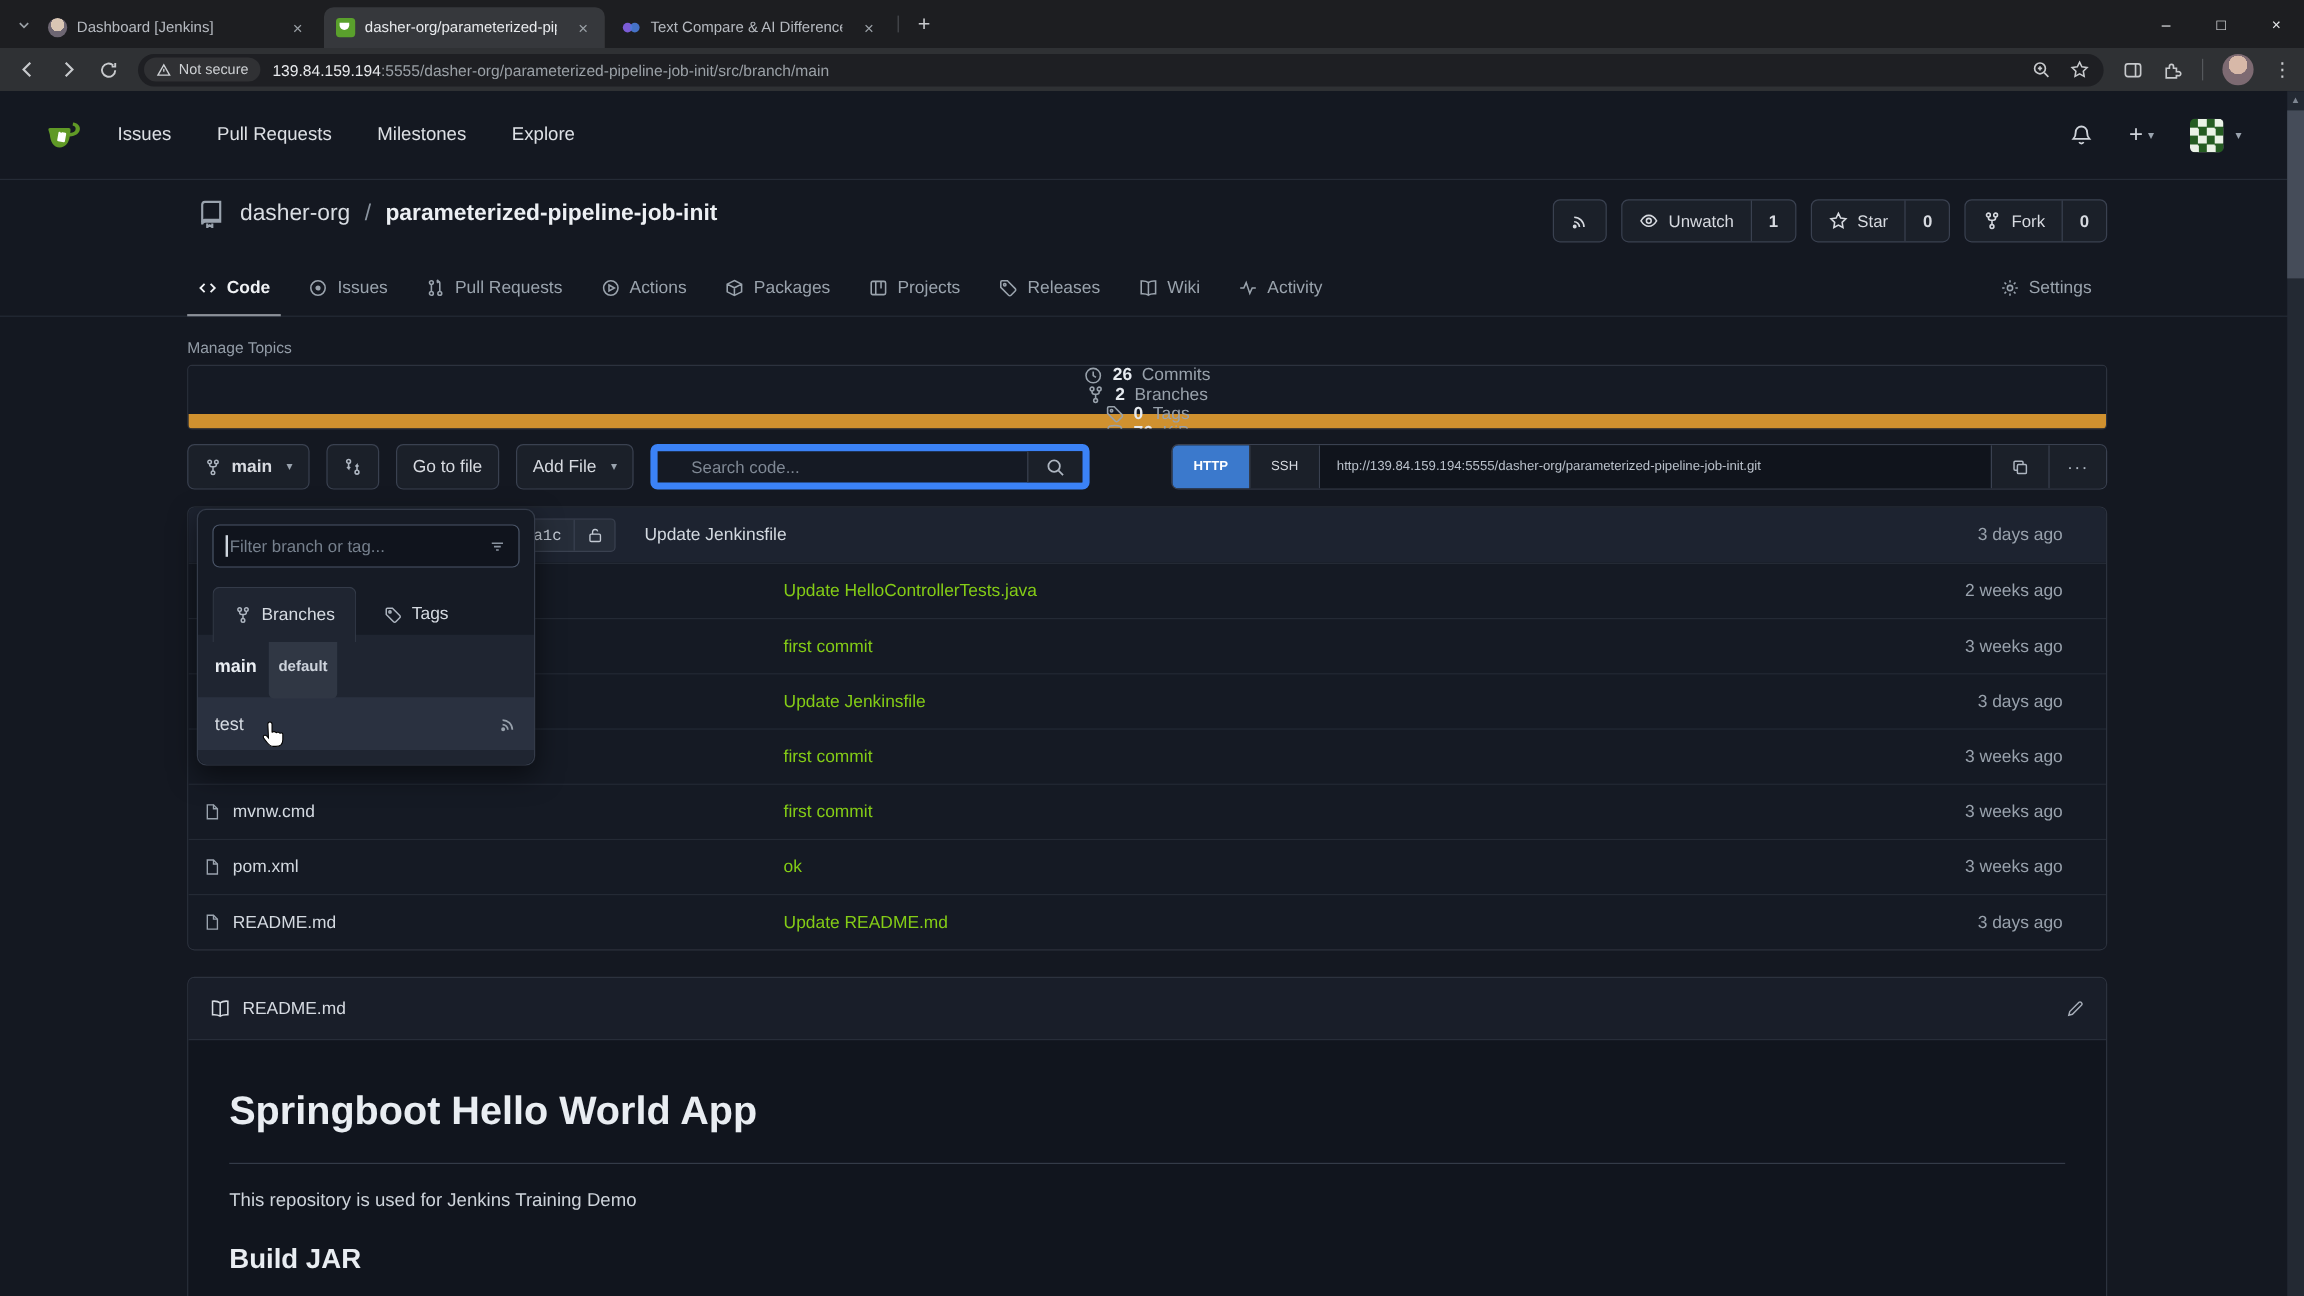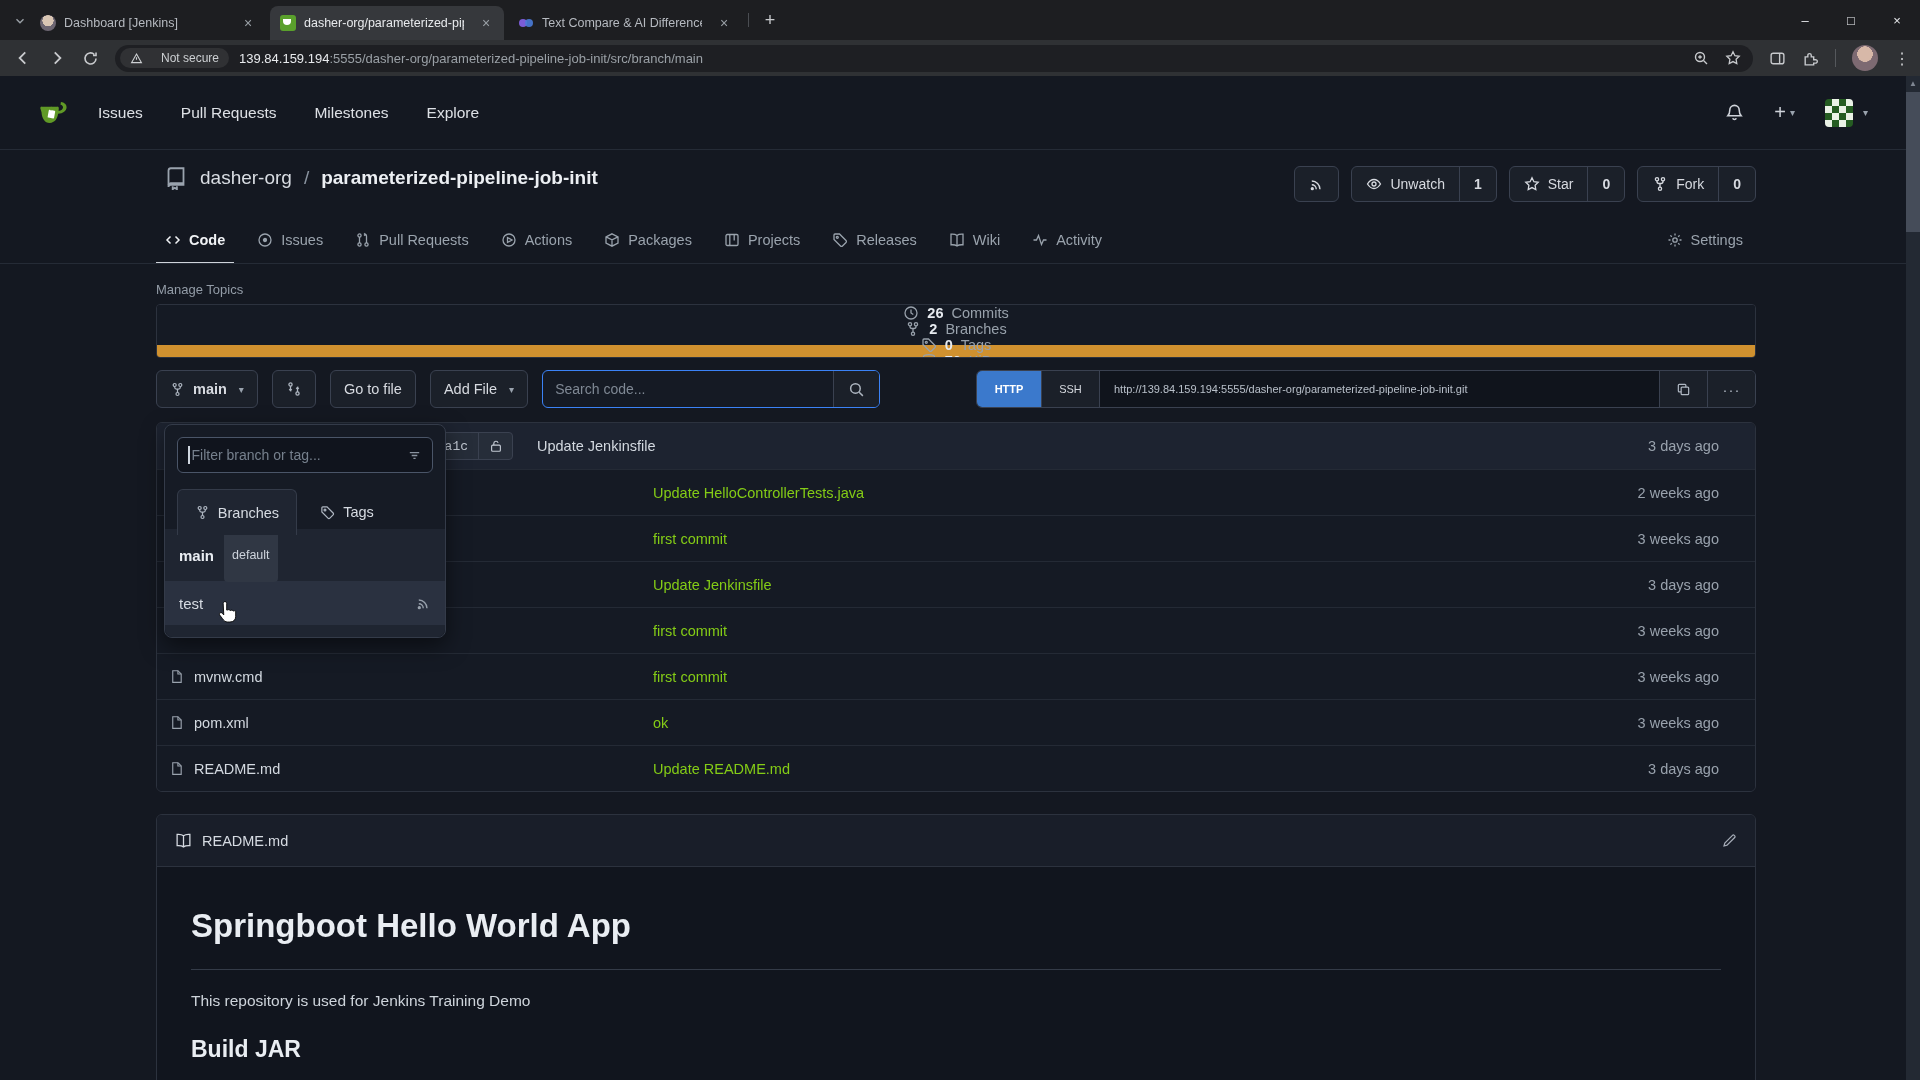--- a/index.html
+++ b/index.html
@@ -22,21 +22,21 @@
   .fav-compare::after{ content:""; position:absolute; left:7px; top:4px; width:8px; height:8px; border-radius:50%; background:#4a7bd8; opacity:.9; }
   .tab-sep { position:absolute; top:13px; width:1px; height:14px; background:#4a4d52; }
   .newtab { position:absolute; left:758px; top:8px; width:24px; height:24px; color:#c8cacd; font-size:18px; display:flex; align-items:center; justify-content:center; }
   .wincontrols { position:absolute; right:0; top:0; height:40px; display:flex; }
   .winbtn { width:46px; height:40px; display:flex; align-items:center; justify-content:center; color:#e8eaed; font-size:13px; }
 
   
   .toolbar { position:absolute; left:0; top:40px; width:1920px; height:36px; background:#2f3134; display:flex; align-items:center; padding:0 10px 0 14px; gap:16px; }
   .navbtn { color:#c8cacd; display:flex; align-items:center; }
   .omnibox { flex:1; height:27px; background:#1e1f23; border-radius:14px; display:flex; align-items:center; padding:0 12px 0 5px; gap:10px; min-width:0; }
-  .sec-chip { display:flex; align-items:center; gap:18px; background:#303134; border-radius:11px; padding:3px 10px; color:#cdd0d3; font-size:12px; flex:0 0 auto; }
+  .sec-chip { display:flex; align-items:center; gap:6px; background:#303134; border-radius:11px; padding:3px 10px; color:#cdd0d3; font-size:12px; flex:0 0 auto; }
   .url { font-size:13px; white-space:nowrap; overflow:hidden; }
   .url .host { color:#e8eaed; }
   .url .path { color:#9aa0a6; }
   .omni-icons { margin-left:auto; display:flex; gap:16px; color:#c8cacd; }
   .tb-right { display:flex; align-items:center; gap:16px; color:#c8cacd; }
   .tb-divider { width:1px; height:18px; background:#55585c; }
   .chrome-avatar { width:26px; height:26px; border-radius:50%; background: radial-gradient(circle at 50% 35%, #d7b8a8 0 36%, #7d6a72 37% 100%); }
   .kebab { font-size:16px; color:#c8cacd; }
 
   
@@ -71,21 +71,21 @@
   .stats-box { position:absolute; left:156px; top:304px; width:1600px; border:1px solid #2c323e; border-radius:4px; overflow:hidden; }
   .stats-row { display:flex; height:40px; background:#151a24;flex-direction:column; }
   .stat { flex:1; display:flex; align-items:center; justify-content:center; gap:8px; font-size:14.5px; color:#98a1ab; }
   .stat b { color:#e6eaef; font-weight:bold; }
   .lang-bar { height:12px; }
 
   
   .file-toolbar { position:absolute; left:156px; top:370px; width:1600px; height:38px; display:flex; gap:14px; }
   .ft-btn { display:flex; align-items:center; gap:8px; padding:0 13px; height:38px; background:#1b2029; border:1px solid #3a4150; border-radius:6px; color:#d7dae0; font-size:14.5px; }
   .ft-btn .b { font-weight:bold; }
-  .searchbox { width:338px; height:38px; border:1px solid #3b82f6; border-radius:6px; display:flex; overflow:hidden; background:#151a24; }
+  .searchbox { width:366px; height:38px; border:6px solid #3b82f6; border-radius:6px; display:flex; overflow:hidden; background:#151a24;padding-left:16px; }
   .searchbox input { flex:1; background:transparent; border:none; outline:none; color:#cfd5dc; font-size:14px; padding:0 12px; font-family:"Liberation Sans",sans-serif; }
   .searchbox input::placeholder { color:#7f8894; }
   .search-seg { width:46px; border-left:1px solid #3a4150; display:flex; align-items:center; justify-content:center; color:#aeb6c1; background:#1b2029; }
   .clone-group { margin-left:auto; height:38px; display:flex; border:1px solid #3a4150; border-radius:6px; overflow:hidden; width:780px; }
   .clone-group .cseg { display:flex; align-items:center; justify-content:center; height:100%; font-size:11px; }
   .cs-http { width:64px; background:#3b79cc; color:#fff; font-weight:600; }
   .cs-ssh { width:58px; background:#1b2029; color:#d7dae0; border-left:1px solid #3a4150; }
   .cs-url { flex:1; background:#10141c; color:#b9c0ca; justify-content:flex-start !important; padding:0 14px; border-left:1px solid #3a4150; white-space:nowrap; overflow:hidden; }
   .cs-btn { width:48px; background:#1b2029; color:#aeb6c1; border-left:1px solid #3a4150; }
 
@@ -117,21 +117,21 @@
   .dd-input input { flex:1; background:transparent; border:none; outline:none; color:#cfd5dc; font-size:14px; font-family:"Liberation Sans",sans-serif; }
   .dd-input input::placeholder { color:#76808d; }
   .dd-funnel { color:#8a93a0; }
   .dd-tabs { display:flex; margin:16px 0 0 12px; height:46px; position:relative; z-index:2; }
   .dd-tab-branches { width:120px; display:flex; align-items:center; justify-content:center; gap:8px; border:1px solid #343b49; border-bottom:none; border-radius:6px 6px 0 0; background:#1f2531; color:#d6dbe2; font-size:14.5px; }
   .dd-tab-tags { width:100px; display:flex; align-items:center; justify-content:center; gap:8px; color:#d6dbe2; font-size:14.5px; }
   .dd-list { position:absolute; left:0; top:104px; width:280px; height:108px; background:#1f2531; border-radius:0 0 8px 8px; overflow:hidden; }
   .dd-row { display:flex; align-items:center; padding:0 14px; }
   .dd-row.main-row { height:52px; }
   .dd-row .bname { font-size:15px; font-weight:bold; color:#e9edf2; }
-  .badge { margin-left:10px; background:#303744; border-radius:4px; padding:20px 8px; font-size:12.5px; font-weight:400; color:#cdd3dc; }
+  .badge { margin-left:10px; background:#303744; border-radius:4px; padding:20px 8px; font-size:12.5px; font-weight:700; color:#cdd3dc; }
   .dd-row.test-row { height:44px; background:#2a3140; }
   .dd-row.test-row .tname { font-size:15px; color:#d6dbe2; font-weight:normal; }
   .dd-row .rss-r { margin-left:auto; color:#98a1ac; }
 
   
   .scrollbar { position:absolute; right:0; top:76px; width:14px; height:1004px; background:#232933; }
   .scroll-arrow { position:absolute; top:3px; left:0; width:14px; text-align:center; font-size:8px; color:#7e8692; }
   .scroll-thumb { position:absolute; top:16px; left:0; width:14px; height:140px; background:#454c59; }
 
   .cursor { position:absolute; left:214px; top:600px; z-index:50; }

